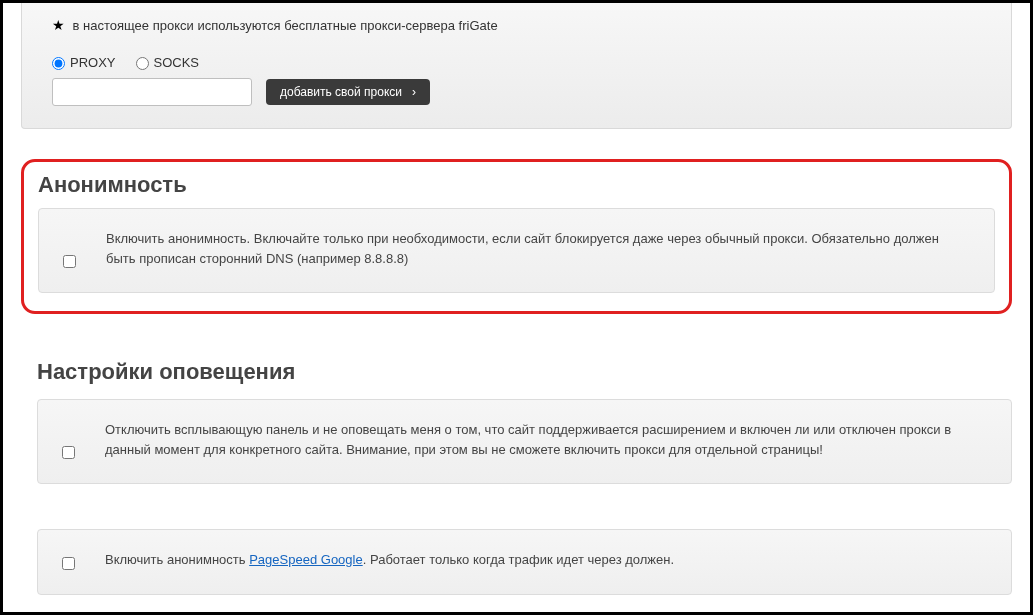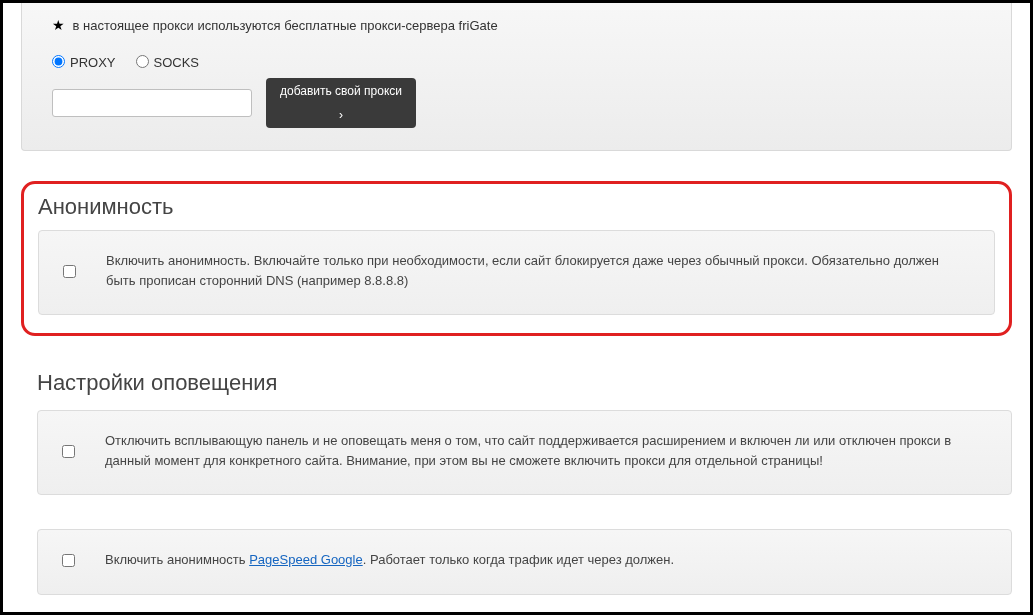--- a/index.html
+++ b/index.html
@@ -36,21 +36,21 @@
   }
   .star-line .star { font-size: 14px; color: #000; }
   .radio-row {
     display: flex;
     align-items: center;
     gap: 20px;
     font-size: 13px;
     color: #333;
     margin-bottom: 8px;
   }
-  .radio-row label { display: flex; align-items: flex-start; gap: 5px; cursor: pointer; }
+  .radio-row label { display: flex; align-items: flex-end; gap: 5px; cursor: pointer; }
   .radio-row input[type=radio] { margin: 0; }
   .input-row { display: flex; align-items: center; gap: 14px; }
   .proxy-input {
     width: 200px;
     height: 28px;
     border: 1px solid #bfbfbf;
     border-radius: 3px;
     padding: 2px 6px;
     font-size: 13px;
     background: #fff;
@@ -59,39 +59,38 @@
     background: #3a3a3a;
     color: #fff;
     font-size: 12px;
     border: none;
     border-radius: 4px;
     padding: 6px 14px;
     display: inline-flex;
     align-items: center;
     gap: 10px;
     cursor: pointer;
-    flex-direction: column;
   }
   .btn-dark .chev { font-size: 12px; }
 
   
-  .section { margin-top: 34px; padding-left: 16px; }
+  .section { margin-top: 45px; padding-left: 16px; }
   .section h2 {
-    font-weight: normal;
+    font-weight: bold;
     font-size: 22px;
     color: #444;
     margin-bottom: 14px;
   }
   .grey-box {
     background: linear-gradient(#f6f6f6, #efefef);
     border: 1px solid #dcdcdc;
     border-radius: 4px;
     padding: 20px 24px 24px 24px;
     display: flex;
-    align-items: center;
+    align-items: flex-end;
     gap: 30px;
     font-size: 13px;
     color: #444;
     line-height: 1.5;
   }
   .grey-box input[type=checkbox] {
     margin-top: 2px;
     flex: 0 0 auto;
   }
   .grey-box .text { flex: 1 1 auto; }

